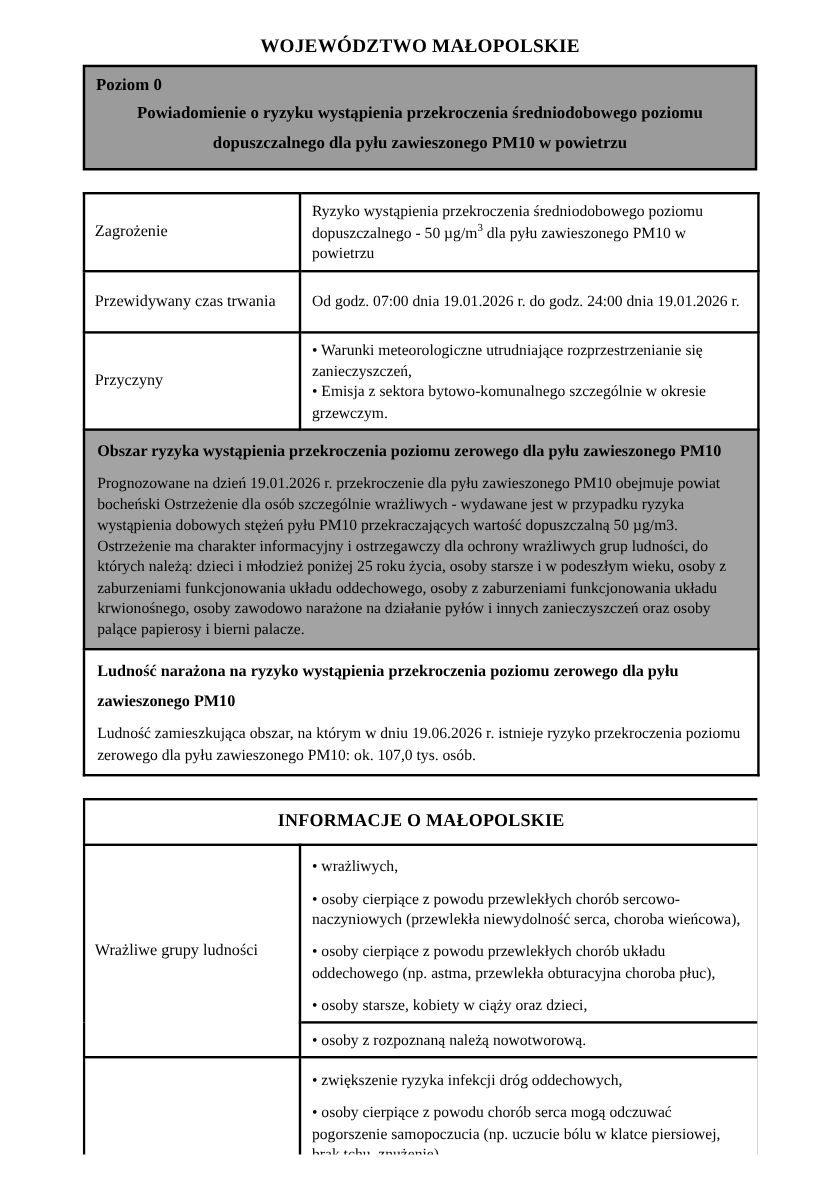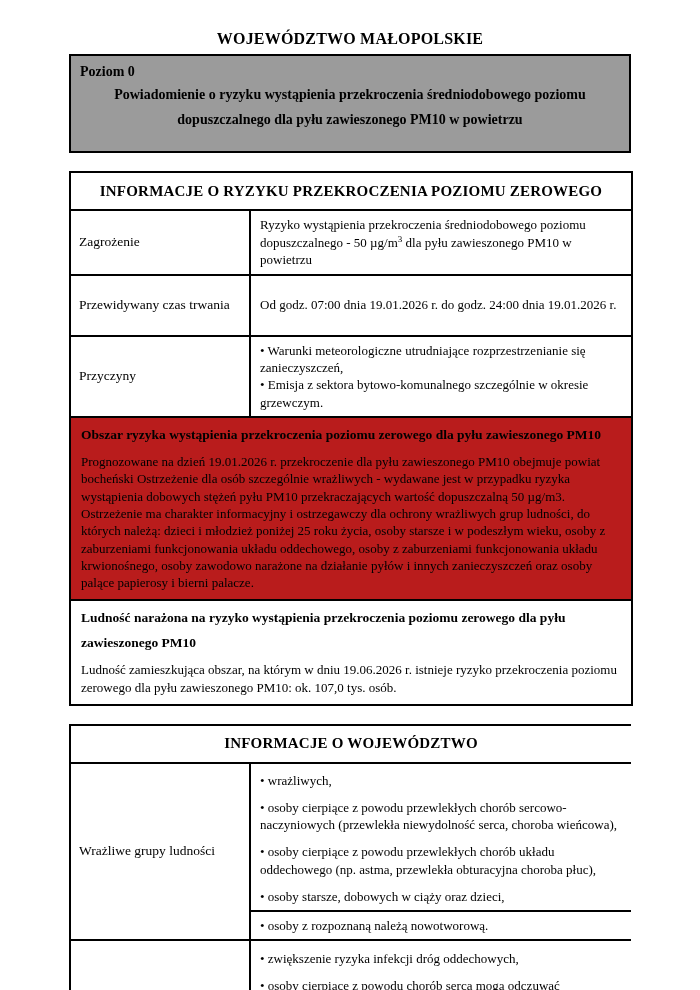--- a/index.html
+++ b/index.html
@@ -21,21 +21,21 @@
     font-size:16px;
     letter-spacing:0.2px;
   }
   .content { width:562px; margin:0 auto; }
 
   
   .banner {
     margin-top:6px;
     border:2px solid #000;
     background:#9b9b9b;
-    padding:5px 9px 19px 9px;
+    padding:5px 9px 8px 9px;
   }
   .banner-level { font-weight:bold; font-size:14px; text-align:left; line-height:1.5; }
   .banner-title {
     font-weight:bold; font-size:14px;
     text-align:center;
     padding:0 18px;
     line-height:1.8;
   }
 
   
@@ -62,28 +62,28 @@
     padding:4px 10px 4px 8px;
     line-height:1.65;
   }
   td.val {
     vertical-align:middle;
     padding:5px 9px;
     line-height:1.34;
   }
   .tbl1 { margin-top:18px; }
   tr.r-threat   td { height:64px;margin-left:14px; }
-  tr.r-duration td { height:61px; }
+  tr.r-duration td { height:51px; }
   tr.r-causes   td { height:78px; }
   sup.sup3 { font-size:9px; vertical-align:super; line-height:0; }
 
   .bullet-tight { line-height:1.34; }
 
   .fullcell { padding:5px 10px 8px 10px; vertical-align:top; }
-  .graybg { background:#b91c1c; }
+  .graybg { background:#a3a3a3; }
   .cell-h { font-weight:bold; font-size:13.5px; line-height:1.85; }
   .cell-p { line-height:1.33; margin-top:5px; }
   td.risk-area-cell { height:171px; }
   td.population-cell { height:88px;margin-left:16px; }
 
   
   .clip2 { margin-top:18px; height:297px; overflow:hidden; }
   td.groups-cell { height:141px; vertical-align:top; padding-top:8px; }
   td.groups-last { height:28px; vertical-align:middle; }
   td.effects-cell { height:130px; vertical-align:top; padding-top:9px; }
@@ -103,23 +103,20 @@
       <div class="banner-level">Poziom 0</div>
       <div class="banner-title">Powiadomienie o ryzyku wystąpienia przekroczenia średniodobowego poziomu dopuszczalnego dla pyłu zawieszonego PM10 w powietrzu</div>
     </div>
 
     <table class="tbl tbl1">
       <colgroup>
           <col class="c-left">
           <col class="c-right">
         </colgroup>
       <tbody>
-          <tr>
-        <th class="tbl-header" colspan="2">INFORMACJE O RYZYKU PRZEKROCZENIA POZIOMU ZEROWEGO</th>
-      </tr>
       <tr class="r-threat">
         <td class="lbl">Zagrożenie</td>
         <td class="val">
           <span>Ryzyko wystąpienia przekroczenia średniodobowego poziomu dopuszczalnego - 50 µg/m</span><sup class="sup3">3</sup><span> dla pyłu zawieszonego PM10 w powietrzu</span>
         </td>
       </tr>
       <tr class="r-duration">
         <td class="lbl">Przewidywany czas trwania</td>
         <td class="val">Od godz. 07:00 dnia 19.01.2026 r. do godz. 24:00 dnia 19.01.2026 r.</td>
       </tr>
@@ -146,29 +143,29 @@
       </table>
 
     <div class="clip2">
       <table class="tbl tbl2">
         <colgroup>
             <col class="c-left">
             <col class="c-right">
           </colgroup>
         <tbody>
             <tr>
-          <th class="tbl-header" colspan="2">INFORMACJE O WOJEWÓDZTWO</th>
+          <th class="tbl-header" colspan="2">INFORMACJE O MAŁOPOLSKIE</th>
         </tr>
         <tr>
           <td class="lbl" rowspan="2">Wrażliwe grupy ludności</td>
           <td class="val groups-cell">
             <div class="bullet">• wrażliwych,</div>
             <div class="bullet">• osoby cierpiące z powodu przewlekłych chorób sercowo-naczyniowych (przewlekła niewydolność serca, choroba wieńcowa),</div>
             <div class="bullet">• osoby cierpiące z powodu przewlekłych chorób układu oddechowego (np. astma, przewlekła obturacyjna choroba płuc),</div>
-            <div class="bullet">• osoby starsze, dobowych w ciąży oraz dzieci,</div>
+            <div class="bullet">• osoby starsze, kobiety w ciąży oraz dzieci,</div>
           </td>
         </tr>
         <tr>
           <td class="val groups-last">• osoby z rozpoznaną należą nowotworową.</td>
         </tr>
         <tr>
           <td class="lbl"></td>
           <td class="val effects-cell">
             <div class="bullet">• zwiększenie ryzyka infekcji dróg oddechowych,</div>
             <div class="bullet">• osoby cierpiące z powodu chorób serca mogą odczuwać pogorszenie samopoczucia (np. uczucie bólu w klatce piersiowej, brak tchu, znużenie),</div>

